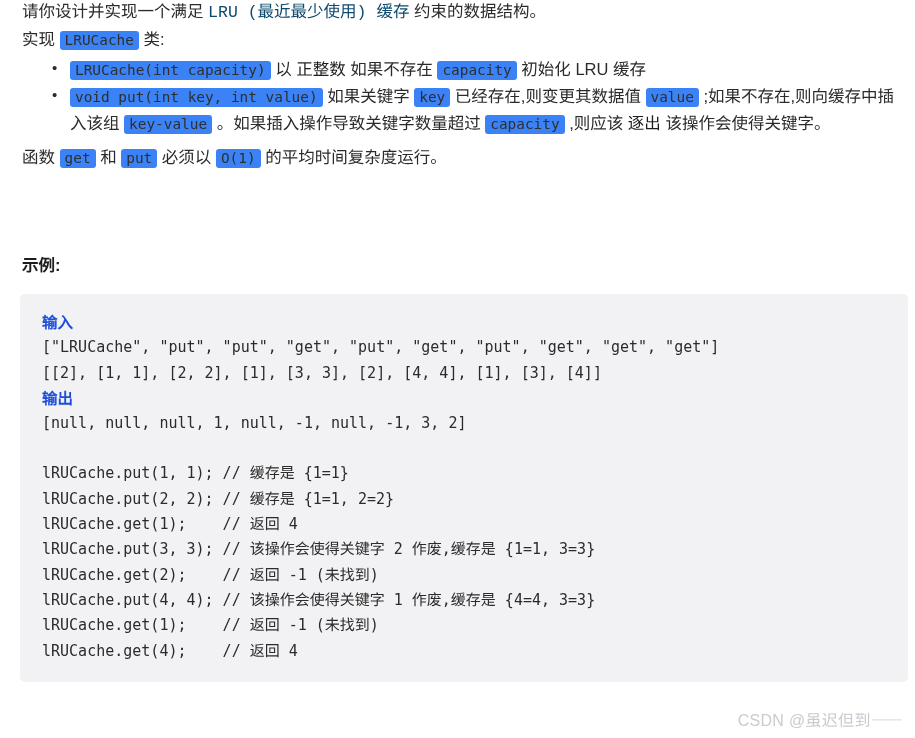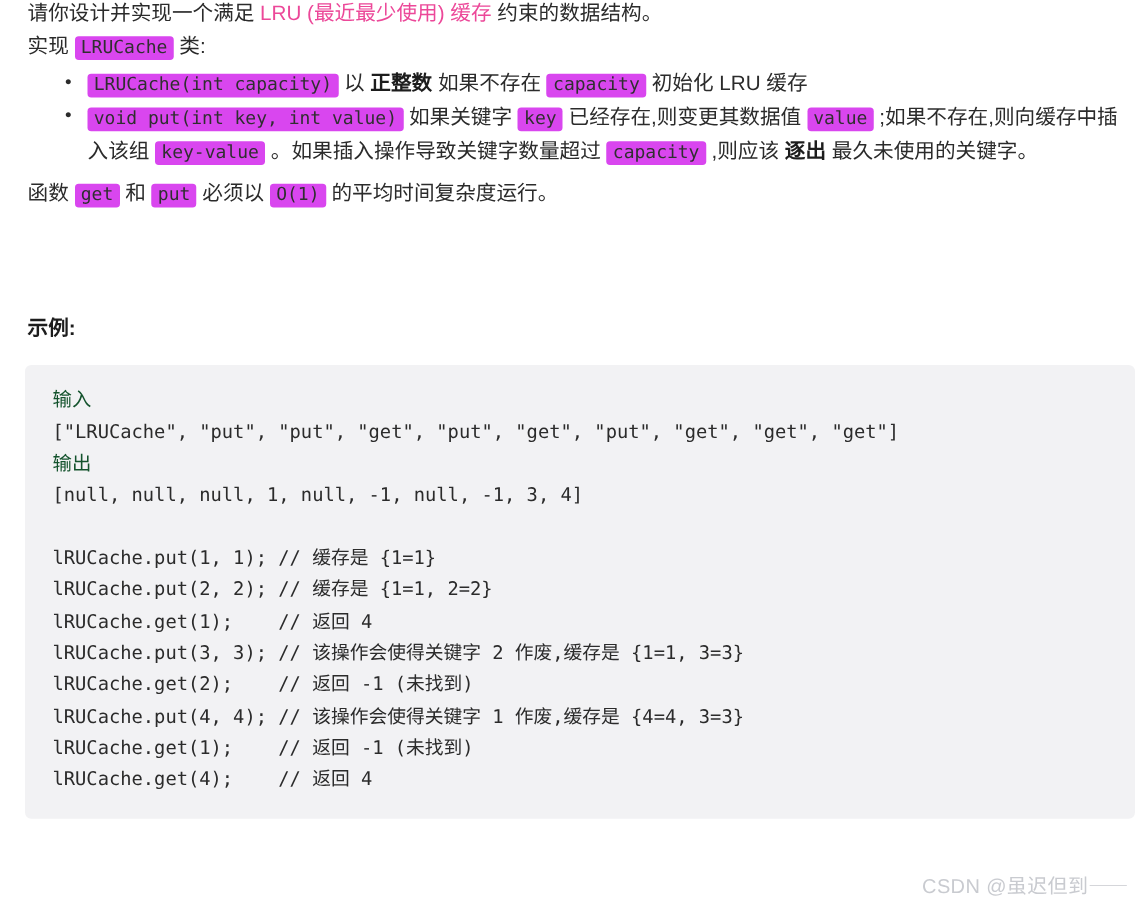--- a/index.html
+++ b/index.html
@@ -34,35 +34,36 @@
     white-space: nowrap;
   }
   .prose-para {
     margin: 0;
   }
   .lead {
     margin-top: -2px;
   }
 
   .muted-link {
-    color: #ec4899;
+    color: #0c4a6e;
+    font-family: Liberation Mono, monospace;
   }
 
   code, .ic {
     font-family: "DejaVu Sans Mono", "Liberation Mono", monospace;
-    background: #d946ef;
+    background: #3b82f6;
     color: #2f2f2f;
     font-size: 14.4px;
     padding: 1px 5px 2px 5px;
     border-radius: 3px;
     white-space: pre;
   }
 
   b, .bold {
-    font-weight: bold;
+    font-weight: normal;
     color: #1d1d1d;
   }
 
   
   ul.spec-list {
     list-style: none;
     margin: 3px 0 0 0;
     padding: 0;
   }
   ul.spec-list > li {
@@ -108,34 +109,34 @@
     padding: 16px 0 18px 22px;
   }
   .codeblock .cl {
     font-family: "DejaVu Sans Mono", "Liberation Mono", monospace;
     font-size: 15px;
     line-height: 25.3px;
     color: #2b2b2b;
     white-space: pre;
   }
   .codeblock .cl.hd {
-    font-weight: normal;
+    font-weight: bold;
     font-family: "Liberation Sans", "DejaVu Sans", sans-serif;
     font-size: 15.5px;
-    color: #14532d;
+    color: #1d4ed8;
   }
   .codeblock .spacer {
     height: 25px;
   }
 
   
   .watermark {
     position: absolute;
     right: 12px;
-    bottom: 17px;
+    bottom: 5px;
     font-size: 16px;
     color: #c9cbd0;
     font-family: "Liberation Sans", "DejaVu Sans", sans-serif;
     letter-spacing: 0.3px;
     white-space: nowrap;
   }
 </style>
 </head>
 <body>
 
@@ -143,33 +144,34 @@
 
   <p class="prose-line prose-para lead"><span>请你设计并实现一个满足 </span><span class="muted-link">LRU (最近最少使用) 缓存</span><span> 约束的数据结构。</span></p>
 
   <p class="prose-line prose-para"><span>实现 </span><code class="ic">LRUCache</code><span> 类:</span></p>
 
   <ul class="spec-list">
     <li><code class="ic">LRUCache(int capacity)</code><span> 以 </span><b>正整数</b><span> 如果不存在 </span><code class="ic">capacity</code><span> 初始化 LRU 缓存</span></li>
 
 
     <li>
-        <span class="wrap"><code class="ic">void put(int key, int value)</code><span> 如果关键字 </span><code class="ic">key</code><span> 已经存在,则变更其数据值 </span><code class="ic">value</code><span> ;如果不存在,则向缓存中插入该组 </span><code class="ic">key-value</code><span> 。如果插入操作导致关键字数量超过 </span><code class="ic">capacity</code><span> ,则应该 </span><b>逐出</b><span> 最久未使用的关键字。</span></span>
+        <span class="wrap"><code class="ic">void put(int key, int value)</code><span> 如果关键字 </span><code class="ic">key</code><span> 已经存在,则变更其数据值 </span><code class="ic">value</code><span> ;如果不存在,则向缓存中插入该组 </span><code class="ic">key-value</code><span> 。如果插入操作导致关键字数量超过 </span><code class="ic">capacity</code><span> ,则应该 </span><b>逐出</b><span> 该操作会使得关键字。</span></span>
       </li>
   </ul>
 
   <p class="prose-line prose-para complexity"><span>函数 </span><code class="ic">get</code><span> 和 </span><code class="ic">put</code><span> 必须以 </span><code class="ic">O(1)</code><span> 的平均时间复杂度运行。</span></p>
 
   <div class="example-heading">示例:</div>
 
   <div class="codeblock">
     <div class="cl hd">输入</div>
     <div class="cl">["LRUCache", "put", "put", "get", "put", "get", "put", "get", "get", "get"]</div>
+    <div class="cl">[[2], [1, 1], [2, 2], [1], [3, 3], [2], [4, 4], [1], [3], [4]]</div>
     <div class="cl hd">输出</div>
-    <div class="cl">[null, null, null, 1, null, -1, null, -1, 3, 4]</div>
+    <div class="cl">[null, null, null, 1, null, -1, null, -1, 3, 2]</div>
     <div class="spacer"></div>
     <div class="cl">lRUCache.put(1, 1); // 缓存是 {1=1}</div>
     <div class="cl">lRUCache.put(2, 2); // 缓存是 {1=1, 2=2}</div>
     <div class="cl">lRUCache.get(1);    // 返回 4</div>
     <div class="cl">lRUCache.put(3, 3); // 该操作会使得关键字 2 作废,缓存是 {1=1, 3=3}</div>
     <div class="cl">lRUCache.get(2);    // 返回 -1 (未找到)</div>
     <div class="cl">lRUCache.put(4, 4); // 该操作会使得关键字 1 作废,缓存是 {4=4, 3=3}</div>
     <div class="cl">lRUCache.get(1);    // 返回 -1 (未找到)</div>
     <div class="cl">lRUCache.get(4);    // 返回 4</div>
   </div>

